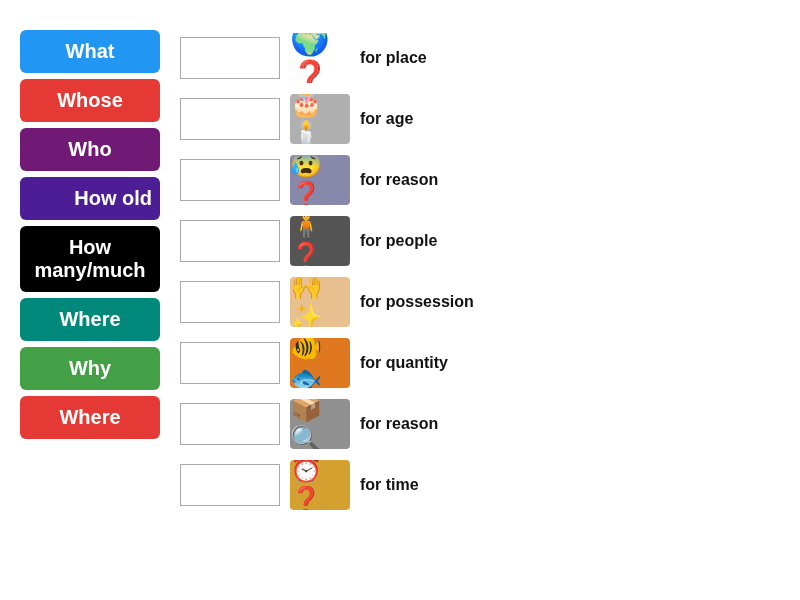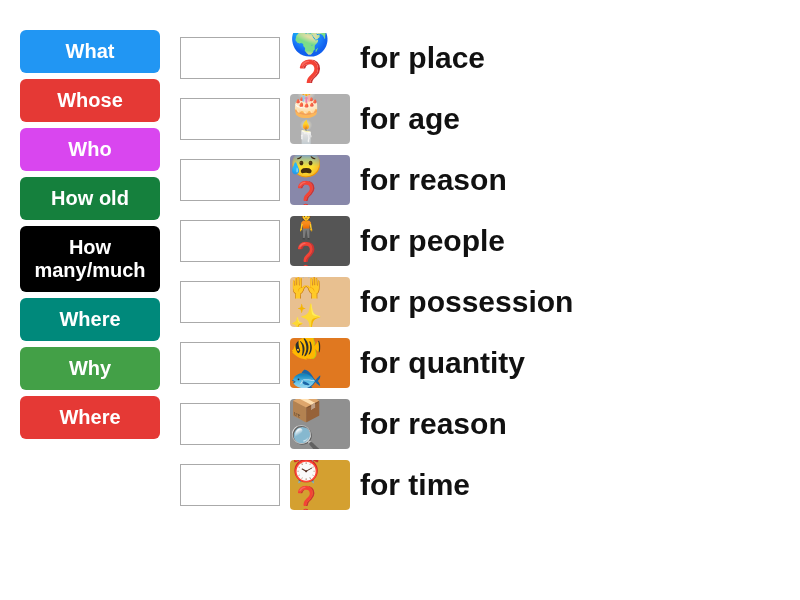--- a/index.html
+++ b/index.html
@@ -31,22 +31,22 @@
       border: none;
       border-radius: 6px;
       color: white;
       font-size: 20px;
       font-weight: bold;
       cursor: pointer;
       text-align: center;
     }
     .btn-blue       { background: #2196F3; }
     .btn-red        { background: #e53935; }
-    .btn-orange     { background: #d946ef; }
-    .btn-green      { background: #15803d; }
+    .btn-orange     { background: #701a75; }
+    .btn-green      { background: #4c1d95; text-align: right; }
     .btn-purple     { background: #000000; }
     .btn-teal       { background: #00897B; }
     .btn-green2     { background: #43A047; }
     .btn-red2       { background: #e53935; }
 
     .right-column {
       display: flex;
       flex-direction: column;
       gap: 6px;
       flex: 1;
@@ -70,21 +70,21 @@
       width: 60px;
       height: 50px;
       display: flex;
       align-items: center;
       justify-content: center;
       font-size: 28px;
       flex-shrink: 0;
       overflow: hidden;
     }
     .match-label {
-      font-size: 30px;
+      font-size: 16px;
       font-weight: bold;
       color: #111;
       white-space: nowrap;
     }
 
     
     .img-place {
       font-size: 32px;
     }
     .img-age {

